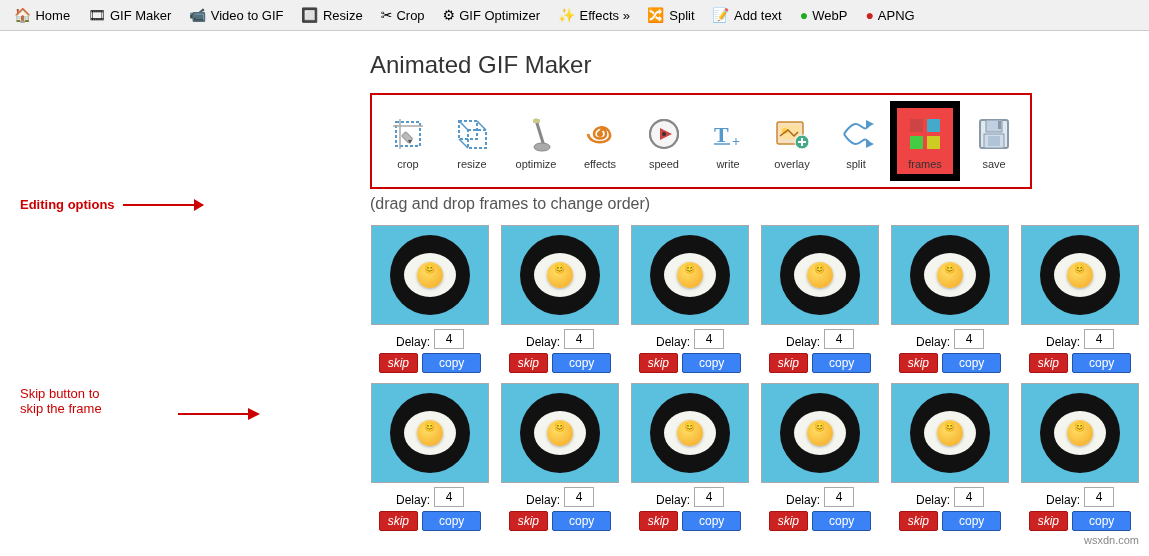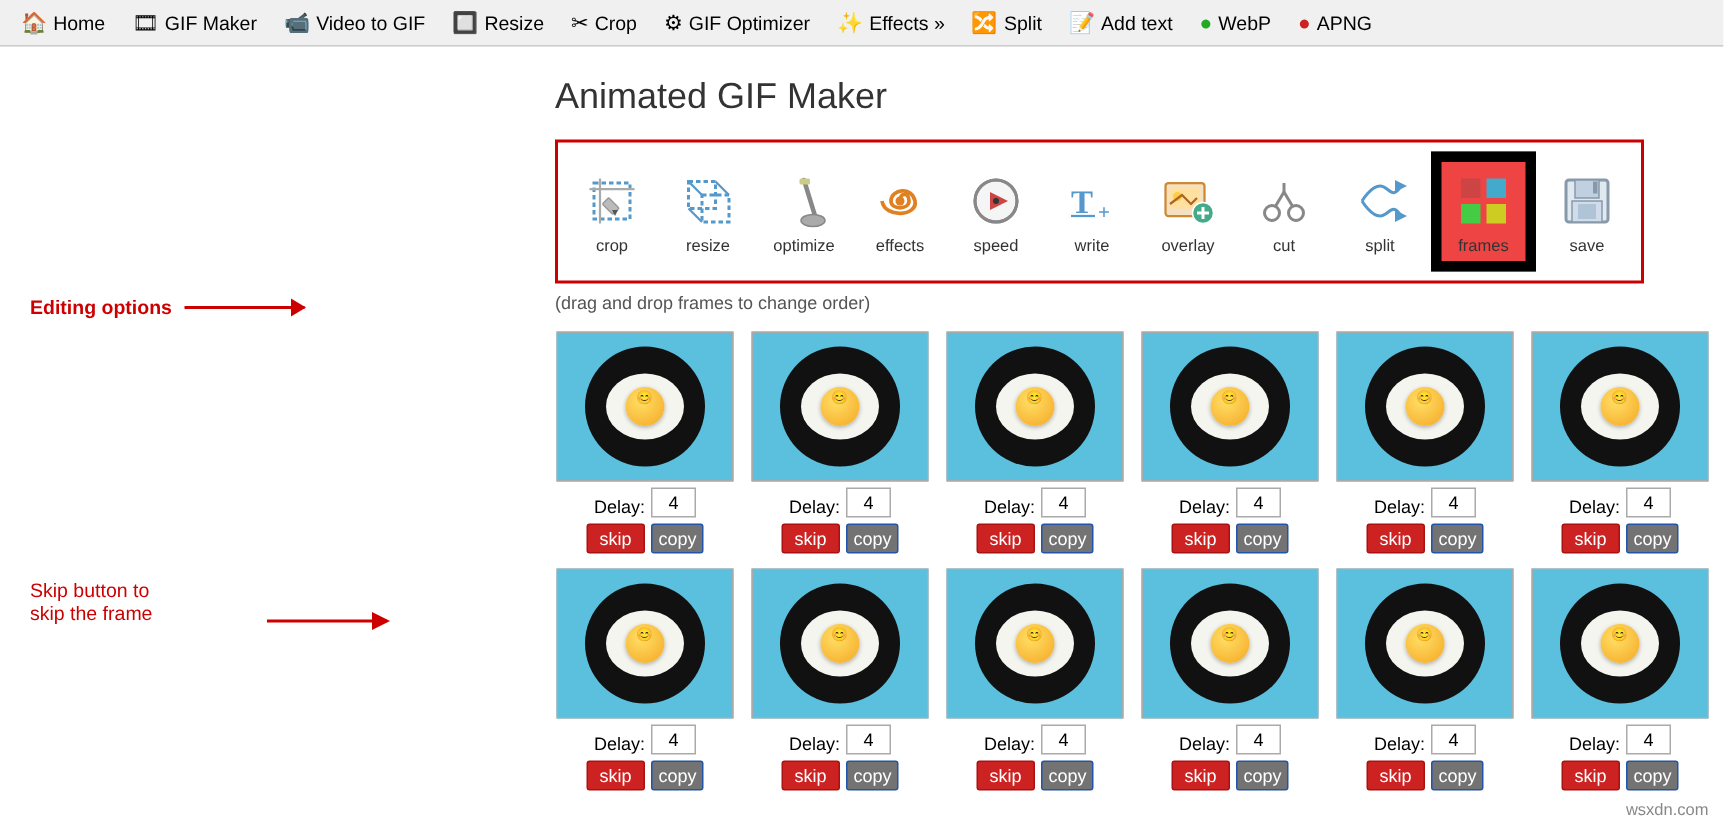--- a/index.html
+++ b/index.html
@@ -77,21 +77,21 @@
       color: #333;
       margin-top: 2px;
     }
 
     
     .tool-icon svg { width: 40px; height: 40px; }
 
     #drag-drop-note {
       margin-left: 340px;
       color: #555;
-      font-size: 12px;
+      font-size: 16px;
       margin-top: 6px;
       margin-bottom: 12px;
     }
 
     
     #frames-grid {
       margin-left: 340px;
       display: grid;
       grid-template-columns: repeat(6, 120px);
       gap: 10px;
@@ -193,26 +193,27 @@
       margin-top: 4px;
     }
     .btn-skip {
       background: #cc2222;
       color: #fff;
       border: 1px solid #aa1111;
       padding: 2px 8px;
       font-size: 12px;
       cursor: pointer;
       border-radius: 2px;
+      font-style: italic;
     }
     .btn-copy {
-      background: #737373;
+      background: #3b82f6;
       color: #fff;
       border: 1px solid #2255aa;
-      padding: 2px 4px;
+      padding: 2px 16px;
       font-size: 12px;
       cursor: pointer;
       border-radius: 2px;
     }
 
     
     #annotation-editing {
       position: absolute;
       left: 20px;
       top: 130px;
@@ -423,32 +424,20 @@
             <circle cx="13" cy="17" r="3" fill="#ffcc44"></circle>
             <polyline points="8,22 16,16 22,22 26,18" stroke="#aa6622" stroke-width="1.5" fill="none"></polyline>
             <circle cx="30" cy="28" r="7" fill="#4a8" stroke="#fff" stroke-width="1"></circle>
             <line x1="30" y1="24" x2="30" y2="32" stroke="#fff" stroke-width="2"></line>
             <line x1="26" y1="28" x2="34" y2="28" stroke="#fff" stroke-width="2"></line>
           </svg>
         </div>
         <span class="tool-label">overlay</span>
       </div>
 
-      <div class="tool-btn">
-        <div class="tool-icon">
-          <svg viewBox="0 0 40 40" fill="none">
-            <circle cx="12" cy="28" r="5" stroke="#888" stroke-width="2" fill="none"></circle>
-            <circle cx="28" cy="28" r="5" stroke="#888" stroke-width="2" fill="none"></circle>
-            <line x1="14" y1="24" x2="20" y2="14" stroke="#888" stroke-width="2"></line>
-            <line x1="26" y1="24" x2="20" y2="14" stroke="#888" stroke-width="2"></line>
-            <line x1="20" y1="14" x2="20" y2="8" stroke="#888" stroke-width="2"></line>
-          </svg>
-        </div>
-        <span class="tool-label">cut</span>
-      </div>
 
       <div class="tool-btn">
         <div class="tool-icon">
           <svg viewBox="0 0 40 40" fill="none">
             <path d="M8 20 C8 20 14 10 20 10 C26 10 28 20 34 10" stroke="#5599cc" stroke-width="2" fill="none"></path>
             <path d="M8 20 C8 20 14 30 20 30 C26 30 28 20 34 30" stroke="#5599cc" stroke-width="2" fill="none"></path>
             <polygon points="30,6 38,10 30,14" fill="#5599cc"></polygon>
             <polygon points="30,26 38,30 30,34" fill="#5599cc"></polygon>
           </svg>
         </div>

